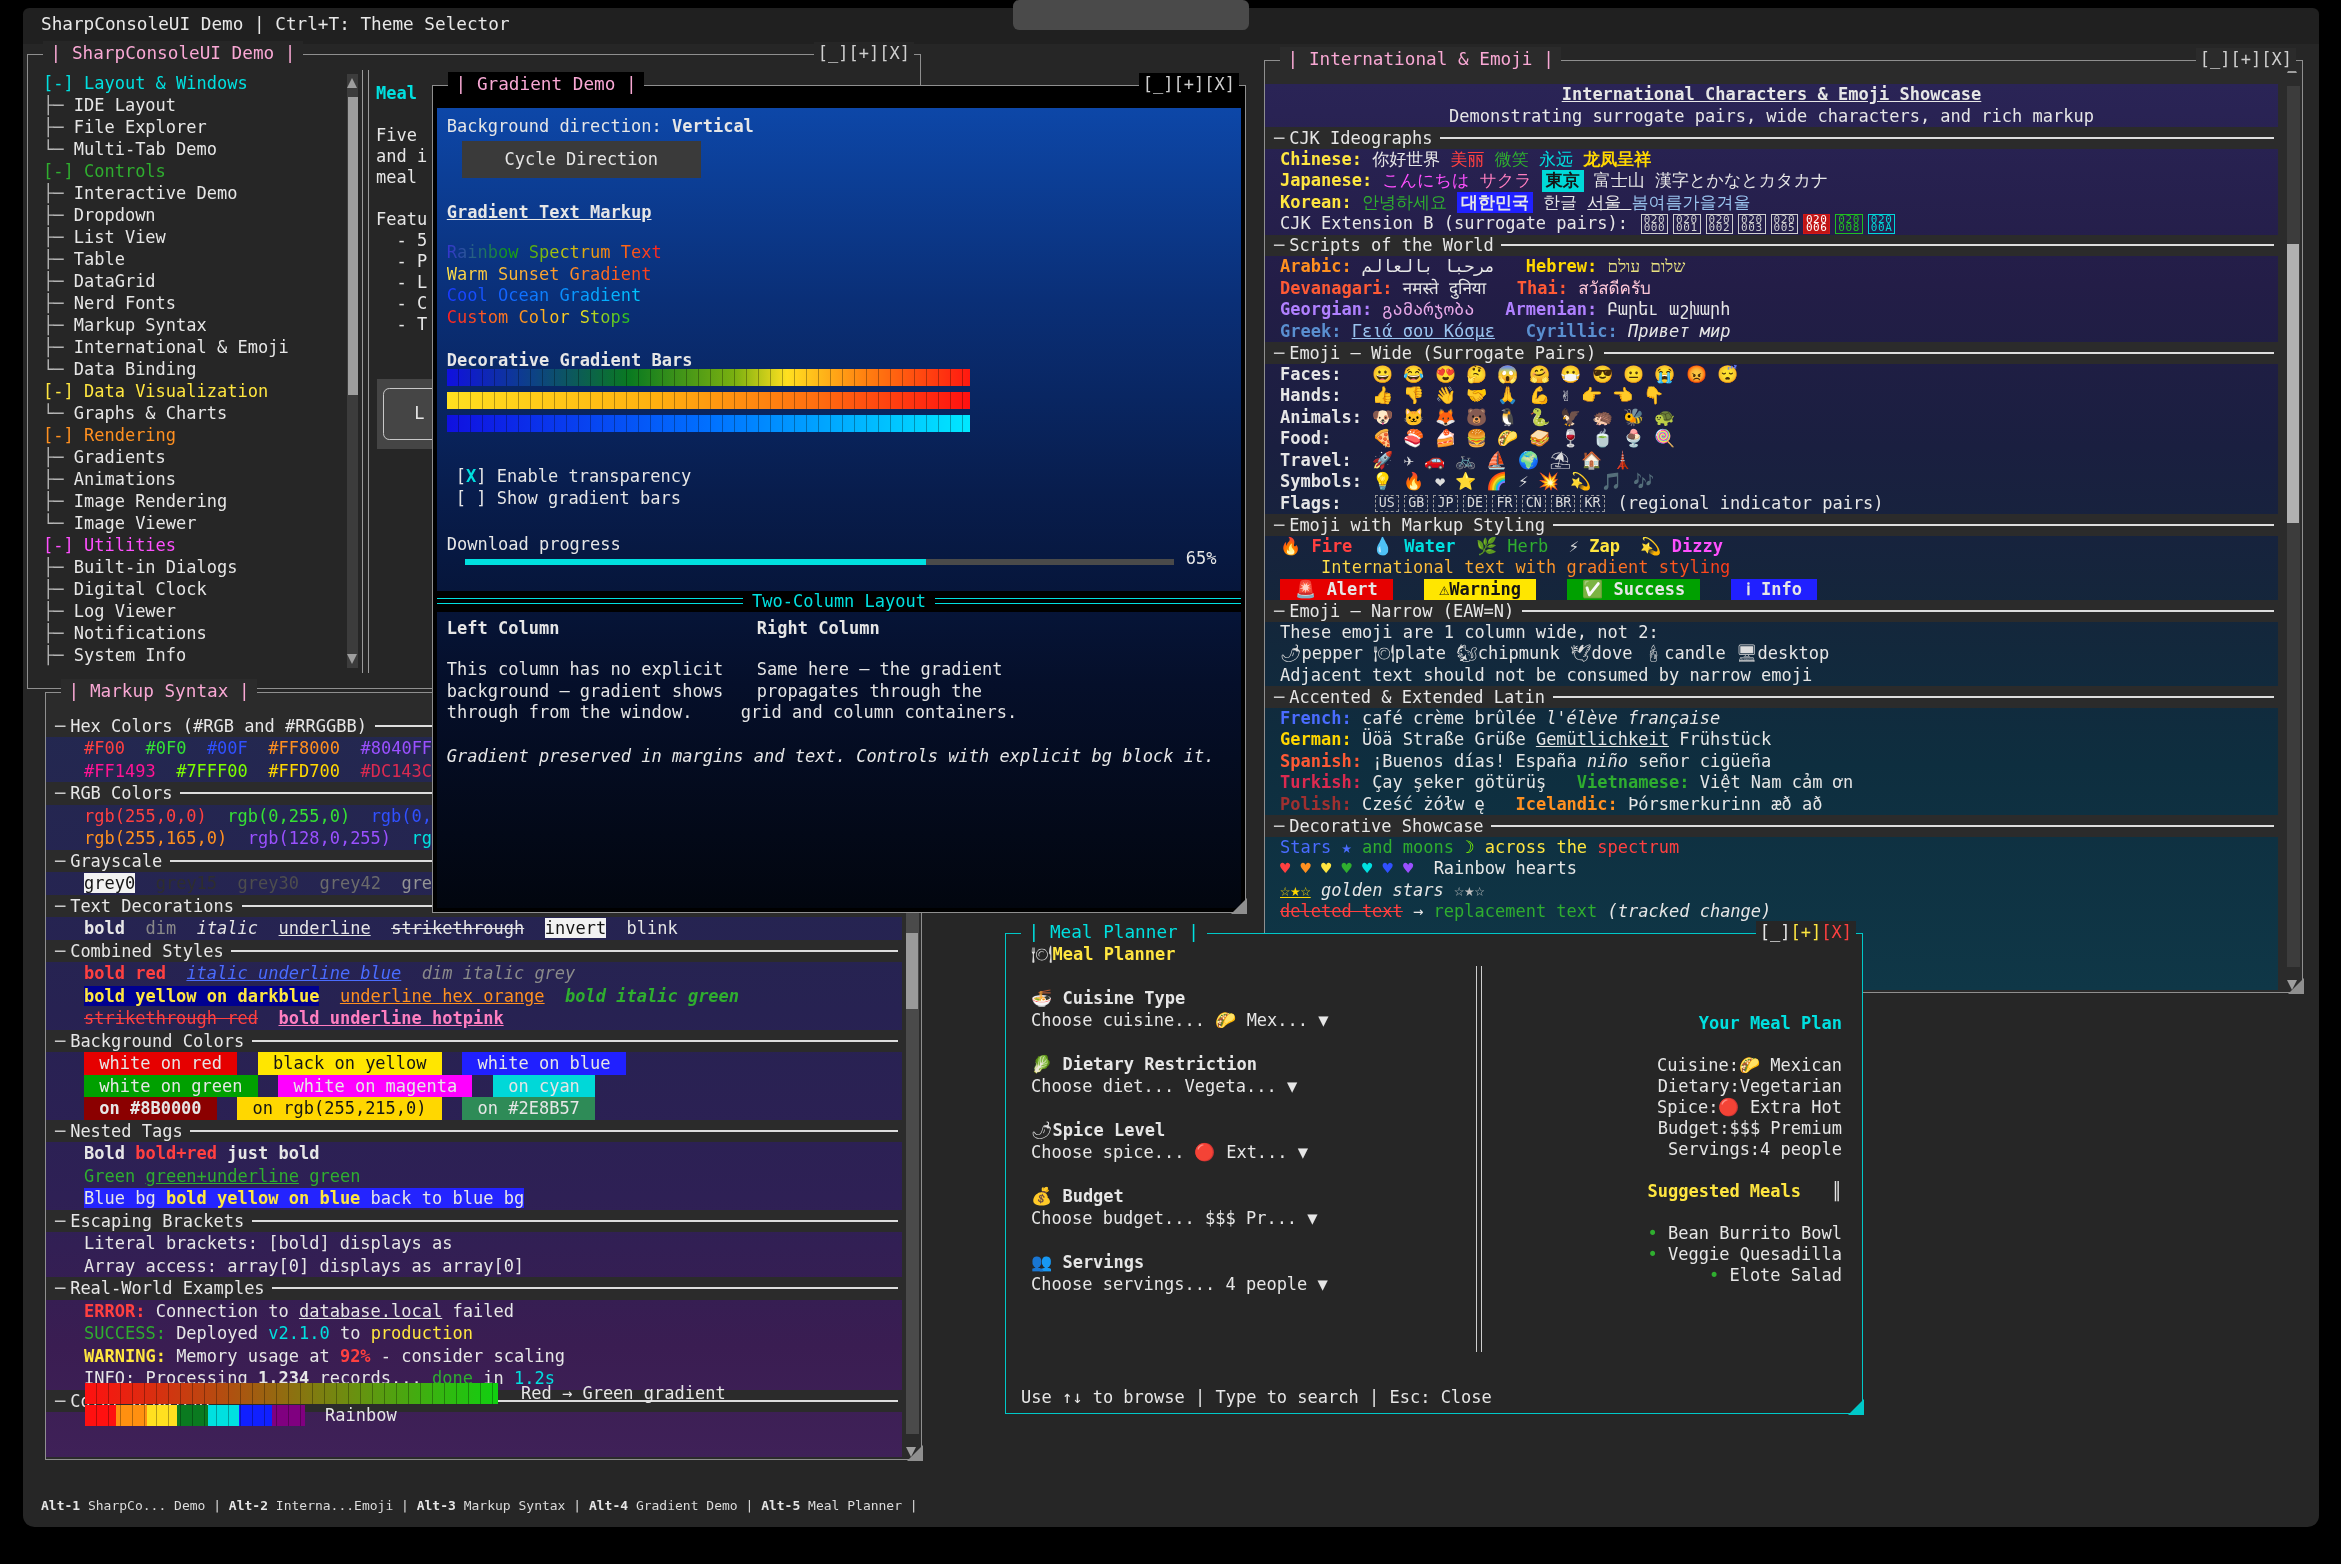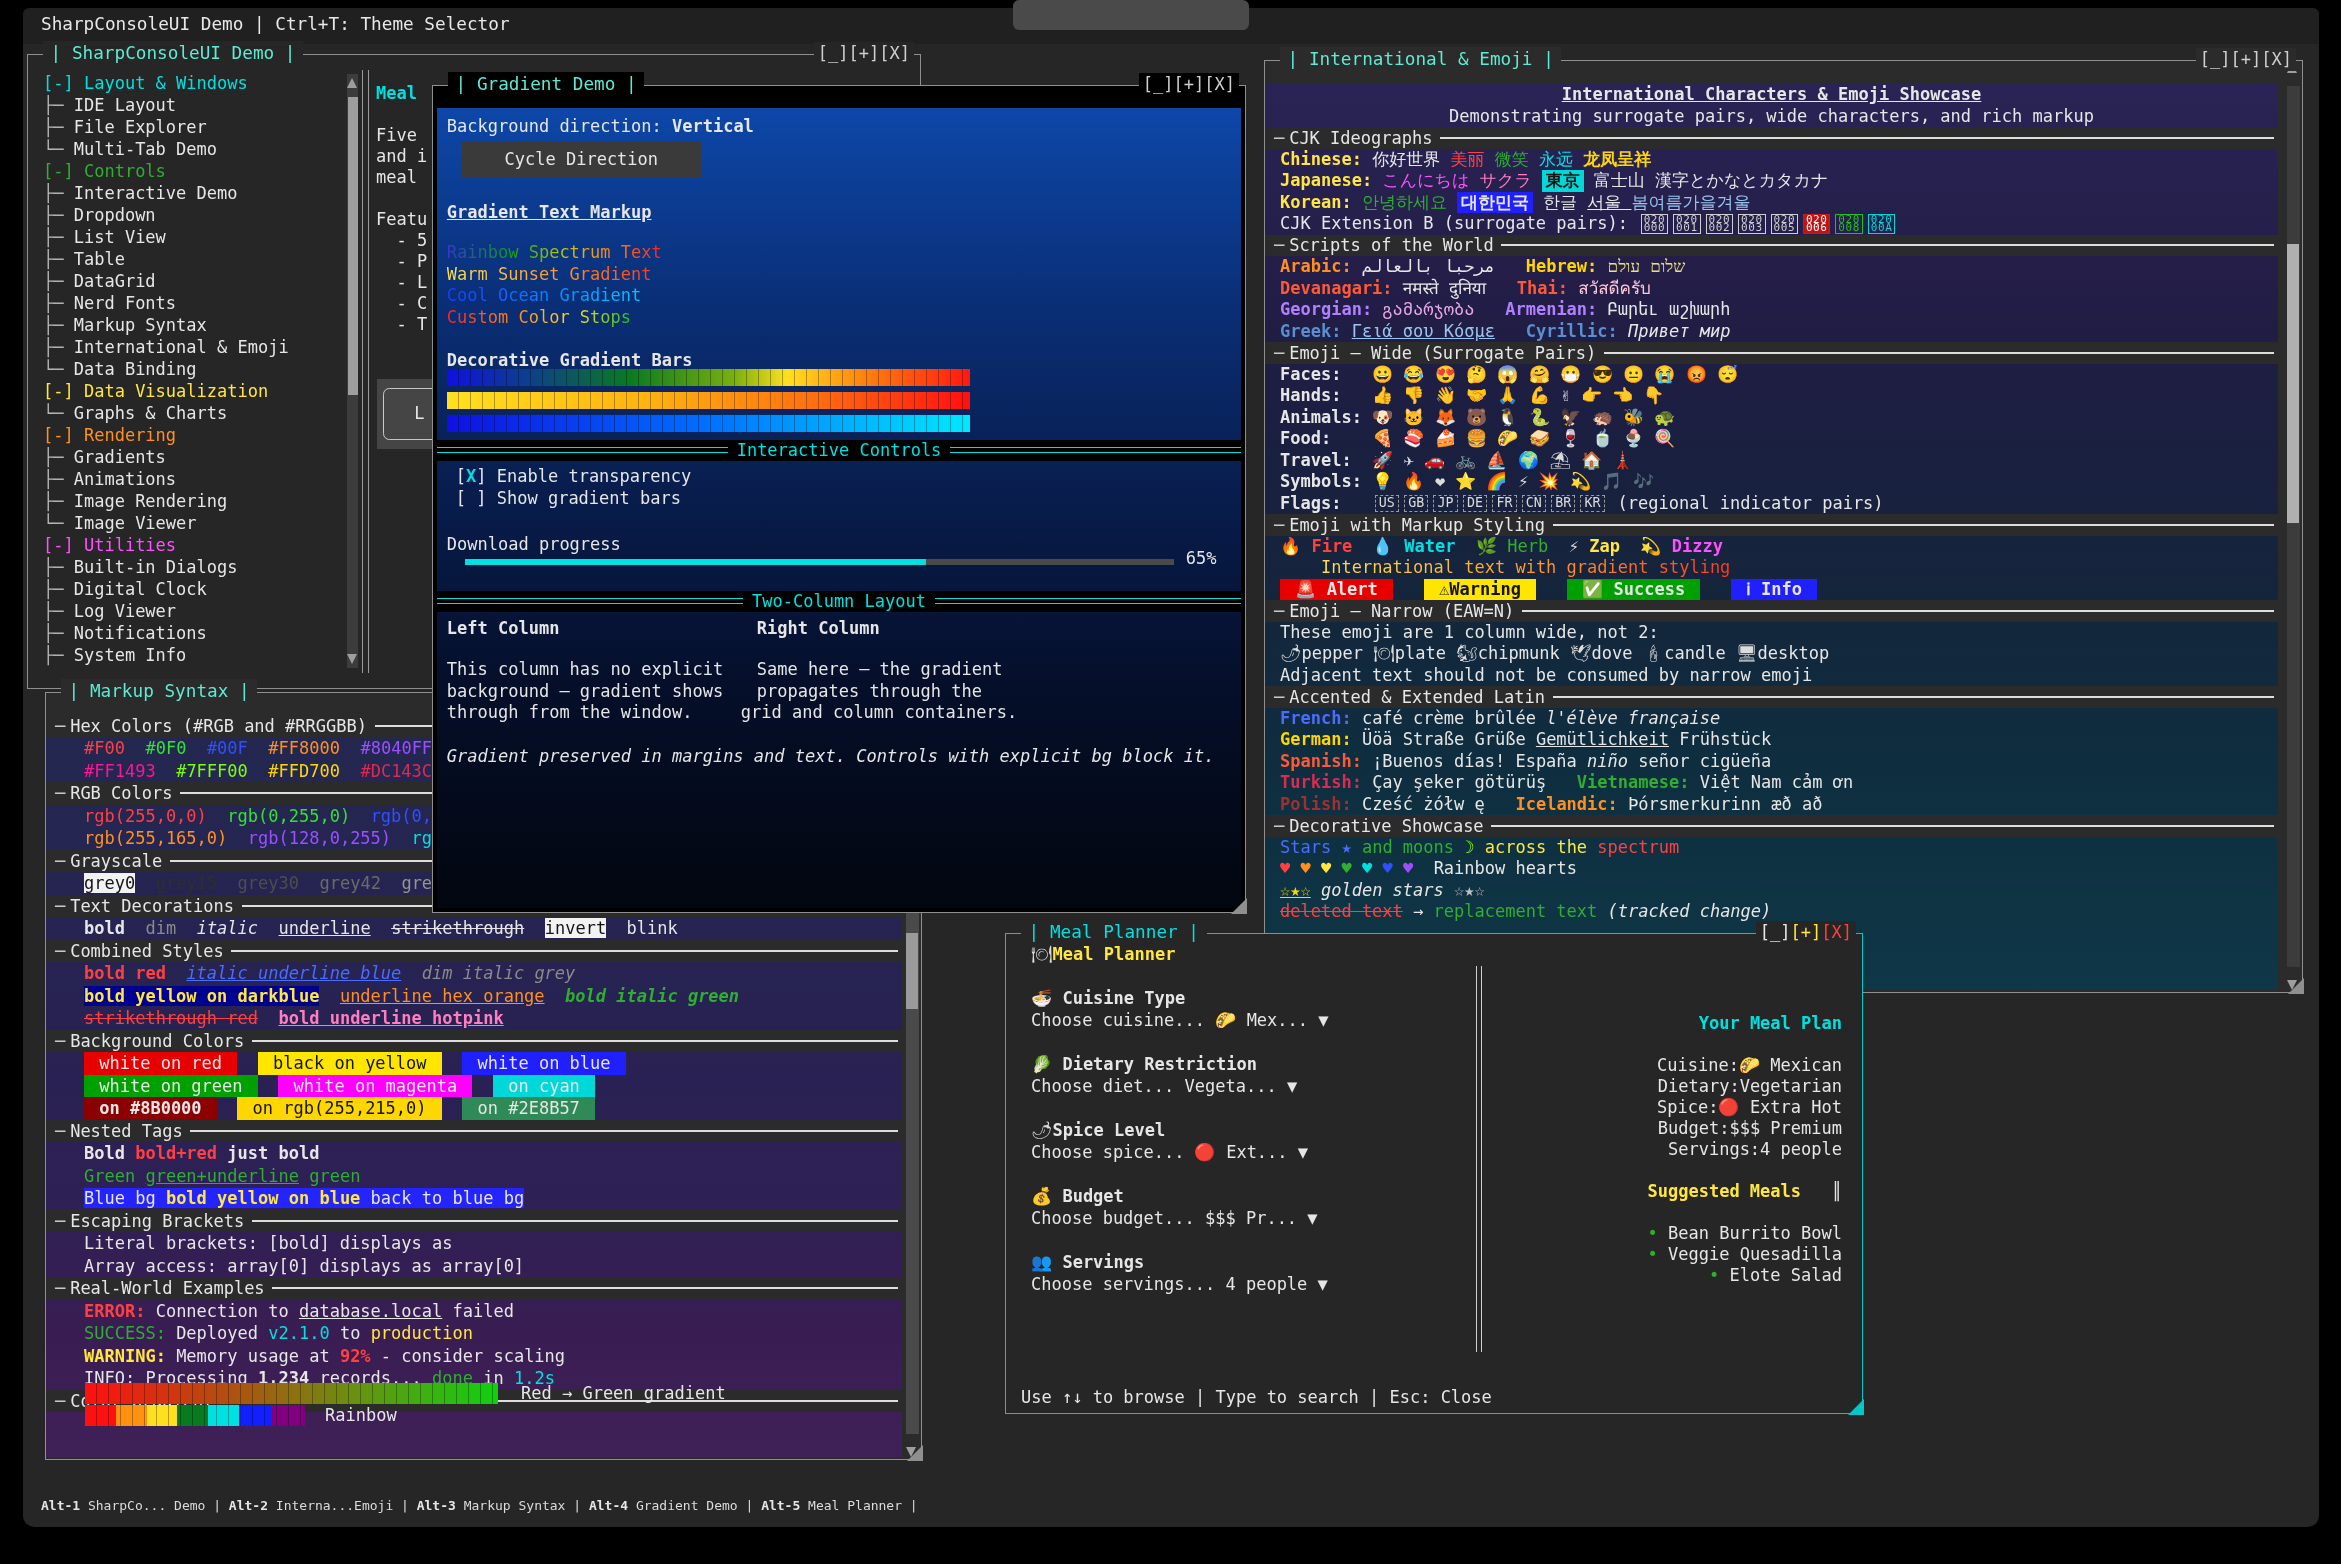--- a/index.html
+++ b/index.html
@@ -4,21 +4,21 @@
 <style>
   html,body{margin:0;padding:0;background:#000;font-family:"DejaVu Sans Mono",monospace;}
   #screen{position:relative;width:2342px;height:1564px;background:#000;overflow:hidden;}
   #topbar{position:absolute;left:23px;top:7.6px;width:2296px;height:37px;background:#202020;border-radius:6.3px 6.3px 0 0;}
   #desktop{position:absolute;left:23px;top:44px;width:2296px;height:1483px;background:#262626;border-radius:0 0 11.4px 11.4px;}
   #toptab{position:absolute;left:1013px;top:0;width:236px;height:30px;background:#4a4a4a;border-radius:6.3px;}
   #toptitle{position:absolute;left:41px;top:14px;color:#e8e8e8;font-size:17.7px;white-space:pre;}
   #taskbar{position:absolute;left:41px;top:1498px;color:#dcdcdc;font-size:13px;white-space:pre;}
 
   .win{position:absolute;border:1.9px solid #8f8f8f;box-sizing:border-box;}
-  .wtitle{position:absolute;top:-14px;left:15px;height:25px;line-height:25px;background:var(--tbg);color:#5eead4;font-size:17.7px;padding:0 7.6px;white-space:pre;z-index:3;}
+  .wtitle{position:absolute;top:-14px;left:15px;height:25px;line-height:25px;background:var(--tbg);color:#f9a8d4;font-size:17.7px;padding:0 7.6px;white-space:pre;z-index:3;}
   .wbtns{position:absolute;top:-12.7px;right:6.3px;height:23px;line-height:23px;background:var(--tbg);color:#cfcfcf;font-size:17px;padding:0 3.8px;white-space:pre;z-index:3;}
   .wbtns .bx{padding:0;}
   .grip{position:absolute;right:-1.9px;bottom:-1.9px;width:0;height:0;border-left:16.5px solid transparent;border-bottom:16.5px solid #8f8f8f;}
   .grip.cy{border-bottom-color:#00c8c8;}
 
   .row{height:21.5px;line-height:21.5px;white-space:pre;font-size:17px;color:#dcdcdc;}
   .seg{white-space:pre;}
 
   
   .b{font-weight:bold}.i{font-style:italic}.u{text-decoration:underline}.s{text-decoration:line-through}
@@ -367,25 +367,20 @@
       <div id="grad-btn">Cycle Direction</div>
       <div class="abs b u" style="left:10px;top:94px">Gradient Text Markup</div>
       <div class="abs" style="left:10px;top:134px"><span class="seg g-rainbow">Rainbow Spectrum Text</span></div>
       <div class="abs" style="left:10px;top:156px"><span class="seg g-warm">Warm Sunset Gradient</span></div>
       <div class="abs" style="left:10px;top:177px"><span class="seg g-ocean">Cool Ocean Gradient</span></div>
       <div class="abs" style="left:10px;top:199px"><span class="seg g-custom">Custom Color Stops</span></div>
       <div class="abs b cyan" style="left:10px;top:242px">Decorative Gradient Bars</div>
       <div class="dbar" id="dbar1"></div>
       <div class="dbar" id="dbar2"></div>
       <div class="dbar" id="dbar3"></div>
-      <div class="strip-g" style="top:332px">
-          <span class="gl"></span>
-          <span class="glabel">Interactive Controls</span>
-          <span class="gl"></span>
-        </div>
       <div class="abs" style="left:19px;top:358px"><span class="seg w">[</span><span class="seg b cyan">X</span><span class="seg w">] Enable transparency</span></div>
       <div class="abs" style="left:19px;top:380px"><span class="seg w">[ ] Show gradient bars</span></div>
       <div class="abs" style="left:10px;top:426px">Download progress</div>
       <div id="ptrack">
           <div id="pfill" style="width: 65%;"></div>
         </div>
       <div class="abs" id="ppct">65%</div>
       <div class="strip-g" style="top:483px">
           <span class="gl"></span>
           <span class="glabel">Two-Column Layout</span>

